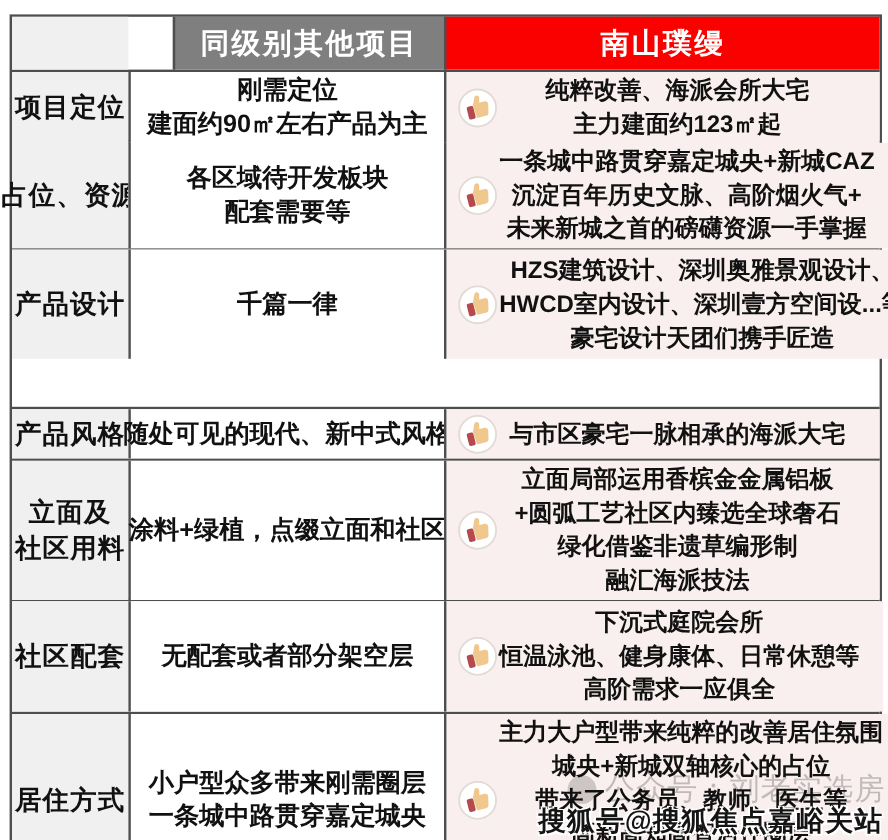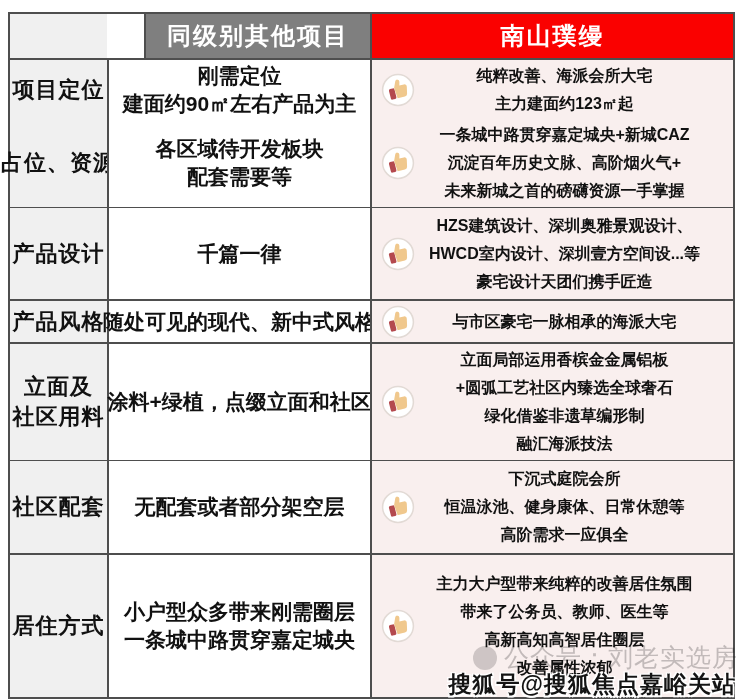--- a/index.html
+++ b/index.html
@@ -17,21 +17,21 @@
   .cell{
     display:flex;flex-direction:column;align-items:center;justify-content:center;
     text-align:center;font-weight:bold;box-sizing:border-box;position:relative;
   }
   .c2,.c3{border-left:2px solid var(--border,#4e4e4e);}
   .c1{background:var(--label-bg,#f0f0f0);font-size:22px;letter-spacing:1px;}
   .header-blank{background:var(--label-bg,#f0f0f0);}
   .header-gray{background:var(--header-gray,#7f7f7f);color:#fff;font-size:24px;letter-spacing:2px;margin-left:37px;}
   .header-red{background:var(--header-red,#fa0100);color:#fff;font-size:24px;letter-spacing:2px;font-family:Liberation Mono, monospace;}
   .other-cell{background:#ffffff;font-size:21px;padding:2px 6px;}
-  .nanshan-cell{background:var(--nanshan-bg,#f9efee);font-size:16px;padding:2px 20px 2px 44px;}
+  .nanshan-cell{background:var(--nanshan-bg,#f9efee);font-size:20px;padding:2px 20px 2px 44px;}
   .line{line-height:28px;white-space:nowrap;}
   .label-line{line-height:30px;}
   .thumb-badge{position:absolute;left:9px;top:50%;transform:translateY(-50%);}
   .wm-gray{
     position:absolute;right:2px;top:641px;display:flex;align-items:center;gap:7px;
     color:#c7c7c7;font-size:25px;font-weight:normal;letter-spacing:1px;
     mix-blend-mode:multiply;z-index:3;
   }
   .wm-emoji{width:24px;height:24px;border-radius:50%;background:#d3d3d3;display:inline-block;}
   .wm-black{
@@ -110,21 +110,21 @@
               <g transform="rotate(-14 18 18)">
                 <rect x="8.5" y="15" width="6" height="11.5" rx="1.6" fill="#b4494e"></rect>
                 <path d="M15.5 26.5 h8 a3 3 0 0 0 2.9 -2.4 l1.5 -7.3 a2.5 2.5 0 0 0 -2.45 -3 h-4.9 l1 -4 a2.2 2.2 0 0 0 -4.15 -1.4 l-2.9 6.6 z" fill="#f0c88d"></path>
               </g>
             </svg>
             <div class="line">HZS建筑设计、深圳奥雅景观设计、</div>
             <div class="line">HWCD室内设计、深圳壹方空间设...等</div>
             <div class="line">豪宅设计天团们携手匠造</div>
           </div>
         </div>
-        <div class="row body-row" style="height: 41px;">
+        <div class="row body-row" style="height: 41px; margin-top: 40px;">
           <div class="cell c1 label-cell">
             <div class="line label-line">产品风格</div>
           </div>
           <div class="cell c2 other-cell">
             <div class="line">随处可见的现代、新中式风格</div>
           </div>
           <div class="cell c3 nanshan-cell">
             <svg class="thumb-badge" width="34" height="34" viewBox="0 0 36 36">
               <circle cx="18" cy="18" r="16.3" fill="#ffffff" stroke="#e2dad5" stroke-width="1.6"></circle>
               <g transform="rotate(-14 18 18)">
@@ -187,20 +187,21 @@
           </div>
           <div class="cell c3 nanshan-cell">
             <svg class="thumb-badge" width="34" height="34" viewBox="0 0 36 36">
               <circle cx="18" cy="18" r="16.3" fill="#ffffff" stroke="#e2dad5" stroke-width="1.6"></circle>
               <g transform="rotate(-14 18 18)">
                 <rect x="8.5" y="15" width="6" height="11.5" rx="1.6" fill="#b4494e"></rect>
                 <path d="M15.5 26.5 h8 a3 3 0 0 0 2.9 -2.4 l1.5 -7.3 a2.5 2.5 0 0 0 -2.45 -3 h-4.9 l1 -4 a2.2 2.2 0 0 0 -4.15 -1.4 l-2.9 6.6 z" fill="#f0c88d"></path>
               </g>
             </svg>
             <div class="line">主力大户型带来纯粹的改善居住氛围</div>
+            <div class="line">城央+新城双轴核心的占位</div>
             <div class="line">带来了公务员、教师、医生等</div>
             <div class="line">高新高知高智居住圈层</div>
             <div class="line">改善属性浓郁</div>
           </div>
         </div>
       </div>
   </div>
 
   <div class="wm-gray">
     <span class="wm-emoji"></span>

